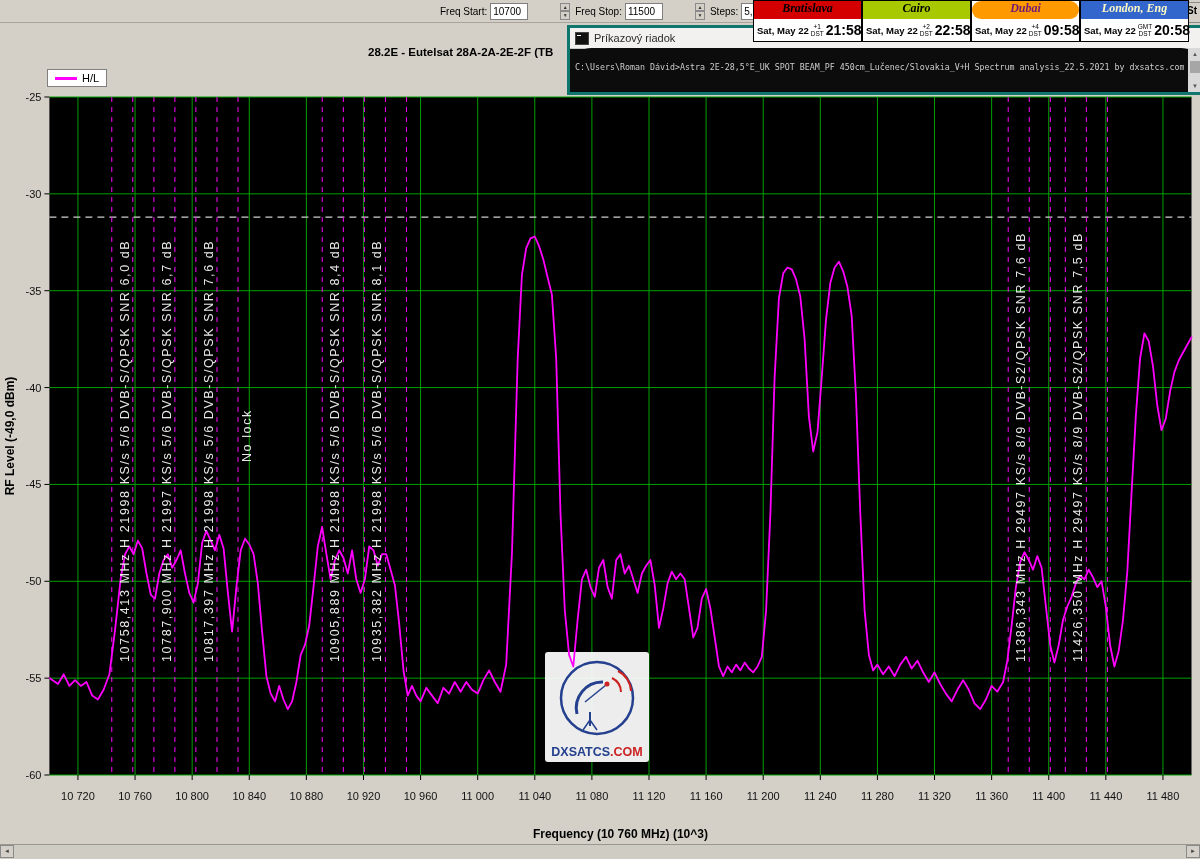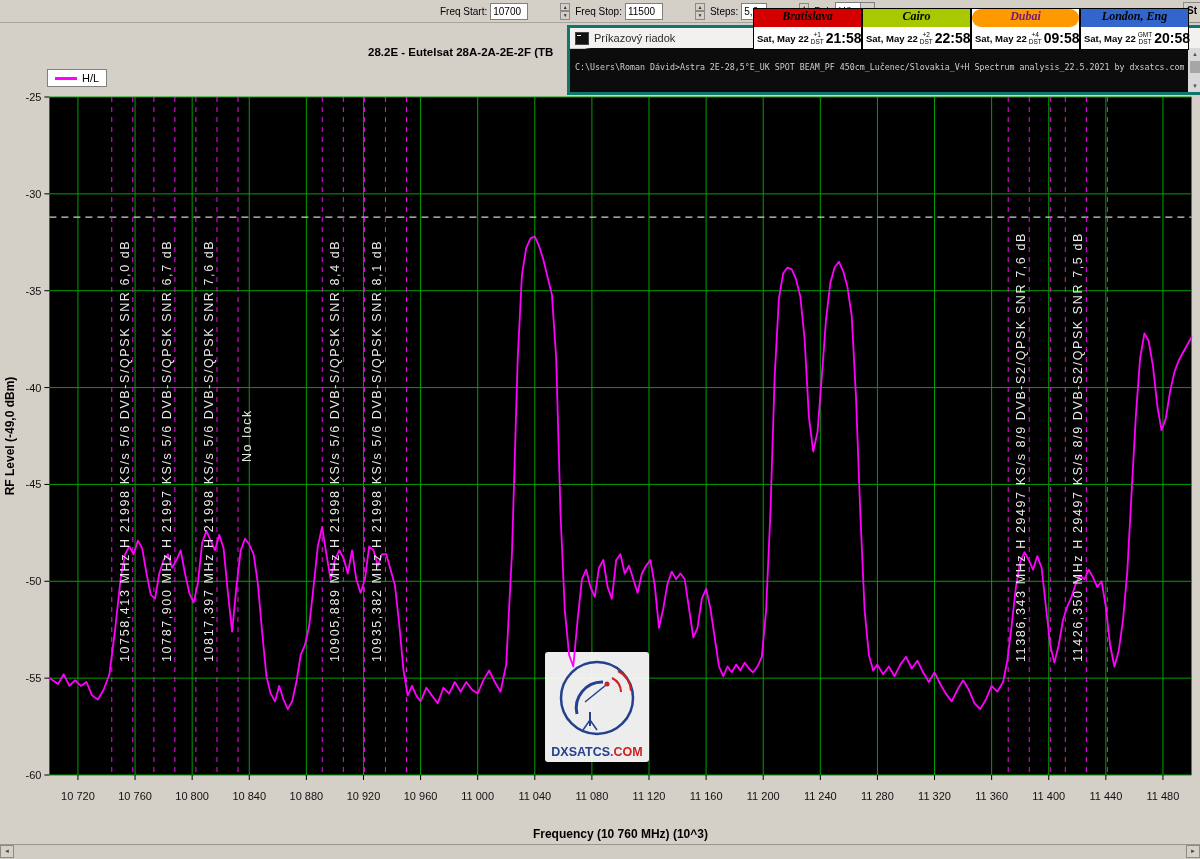--- a/index.html
+++ b/index.html
@@ -19,21 +19,21 @@
   .spin .btns{display:flex;flex-direction:column;width:10px;height:17px;}
   .spin .btns div{flex:1;background:#d4d0c8;border:1px solid #8a8a8a;font-size:5px;line-height:6px;
     text-align:center;color:#333;cursor:default;}
   .combo{display:flex;width:38px;height:17px;background:#fff;border:1px solid #7f7f7f;align-items:center;}
   .combo .val{flex:1;font-size:10px;padding-left:3px;}
   .combo .arr{width:13px;height:100%;background:#d4d0c8;border-left:1px solid #8a8a8a;
     font-size:6px;display:flex;align-items:center;justify-content:center;color:#333;}
   .stop-btn{position:absolute;left:1183px;top:2px;width:24px;height:17px;background:#d4d0c8;
     border:1px solid #8a8a8a;font-size:10px;font-weight:bold;text-align:left;padding:2px 0 0 3px;}
   
-  .clocks{position:absolute;left:745px;top:8px;display:flex;z-index:40;padding-left:8px;}
+  .clocks{position:absolute;left:745px;top:0;display:flex;z-index:40;padding-left:8px;}
   .clock{width:107px;border:1px solid #000;background:#fff;}
   .clock-header{height:18px;line-height:18px;text-align:center;
     font:bold italic 12px "Liberation Serif",serif;}
   .clock-body{height:22px;display:flex;align-items:center;padding:0 3px;background:#fff;}
   .clock-date{font-size:9.5px;font-weight:bold;white-space:nowrap;}
   .clock-offs{display:flex;flex-direction:column;align-items:center;margin:0 2px;}
   .clock-offs span{font-size:6.5px;line-height:7px;}
   .clock-time{font-size:14px;font-weight:bold;margin-left:auto;}
   
   .cmd{position:absolute;left:567px;top:25px;width:638px;height:70px;z-index:30;
@@ -277,21 +277,21 @@
     <div class="clock-body">
       <span class="clock-date">Sat, May 22</span>
       <span class="clock-offs">
           <span>+4</span>
           <span>DST</span>
         </span>
       <span class="clock-time">09:58</span>
     </div>
   </div>
   <div class="clock">
-    <div class="clock-header" style="background: rgb(51, 102, 204); color: #000000;">London, Eng</div>
+    <div class="clock-header" style="background: rgb(51, 102, 204); color: #fef9c3;">London, Eng</div>
     <div class="clock-body">
       <span class="clock-date">Sat, May 22</span>
       <span class="clock-offs">
           <span>GMT</span>
           <span>DST</span>
         </span>
       <span class="clock-time">20:58</span>
     </div>
   </div>
 </div>

